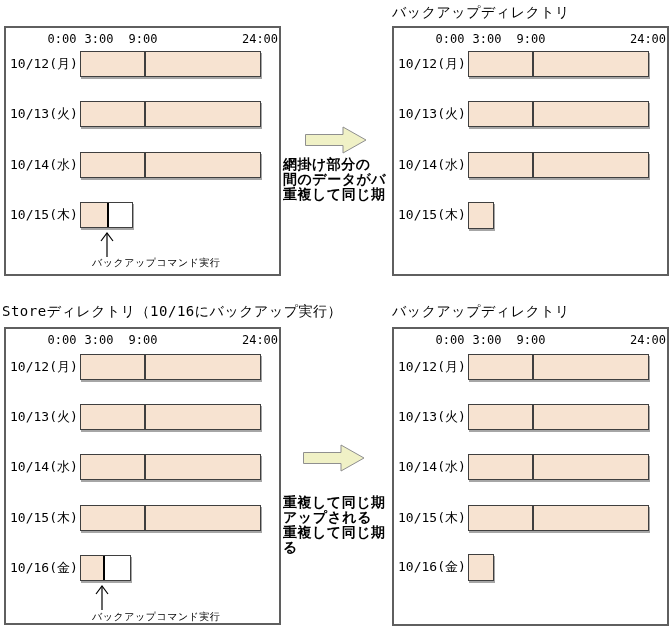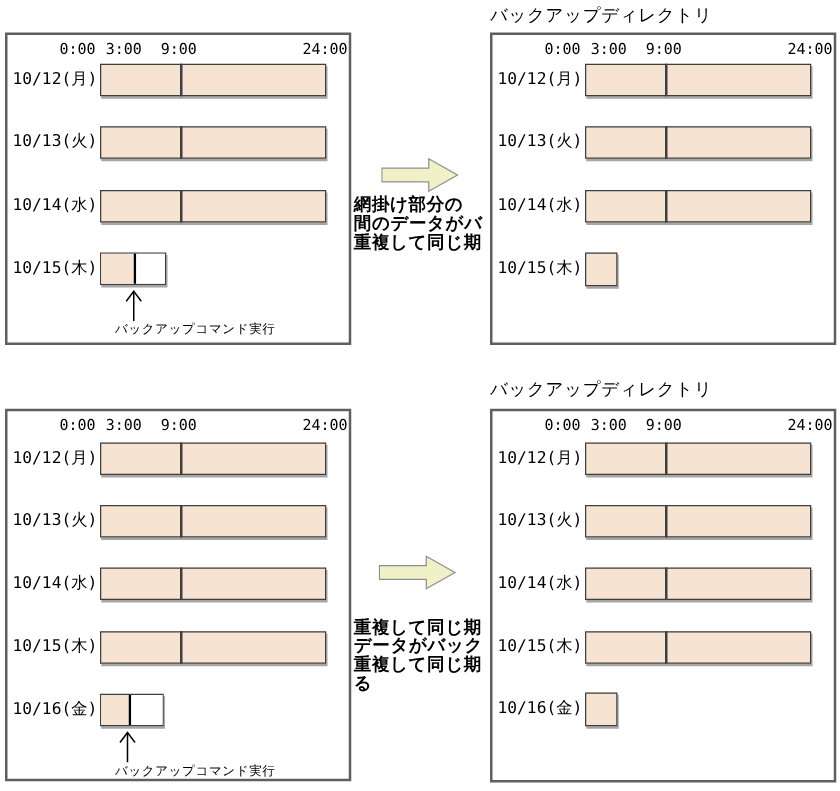--- a/index.html
+++ b/index.html
@@ -95,20 +95,21 @@
 
     <div class="rlabel" style="top:124px">10/14(水)</div>
     <div class="bar" style="top:124px">
         <div class="d9"></div>
       </div>
 
     <div class="rlabel" style="top:174px">10/15(木)</div>
     <div class="sq" style="top:174px"></div>
   </div>
 
+  <div class="ptitle" style="left:2px;top:303px">Storeディレクトリ（10/16にバックアップ実行）</div>
   <div class="panel" style="left:4px;top:327px;width:277px;height:298px">
     <span class="ax" style="left:56px">0:00</span>
     <span class="ax" style="left:93px">3:00</span>
     <span class="ax" style="left:137px">9:00</span>
     <span class="ax" style="left:254px">24:00</span>
 
     <div class="rlabel" style="top:25px">10/12(月)</div>
     <div class="bar" style="top:25px">
         <div class="d9"></div>
       </div>
@@ -140,21 +141,21 @@
       <polyline points="2,12 8,4 14,12" fill="none" stroke="#000" stroke-width="1.2"></polyline>
     </svg>
     <div class="cmdlabel" style="left:86px;top:281px">バックアップコマンド実行</div>
   </div>
 
   <svg class="blockarrow" style="left:303px;top:444px" width="62" height="28" viewBox="0 0 62 28">
     <polygon points="0.5,8.5 38,8.5 38,1 61,14 38,27 38,19.5 0.5,19.5" fill="var(--arrow-fill,#F0F1C6)" stroke="var(--arrow-stroke,#8F8F8F)" stroke-width="1"></polygon>
   </svg>
   <div class="note" style="left:283px;top:495px">
     <div class="note-line">重複して同じ期</div>
-    <div class="note-line">データがバック</div>
+    <div class="note-line">アップされる</div>
     <div class="note-line">重複して同じ期</div>
     <div class="note-line">る</div>
   </div>
 
   <div class="ptitle" style="left:392px;top:303px">バックアップディレクトリ</div>
   <div class="panel" style="left:392px;top:327px;width:277px;height:299px">
     <span class="ax" style="left:56px">0:00</span>
     <span class="ax" style="left:93px">3:00</span>
     <span class="ax" style="left:137px">9:00</span>
     <span class="ax" style="left:254px">24:00</span>

